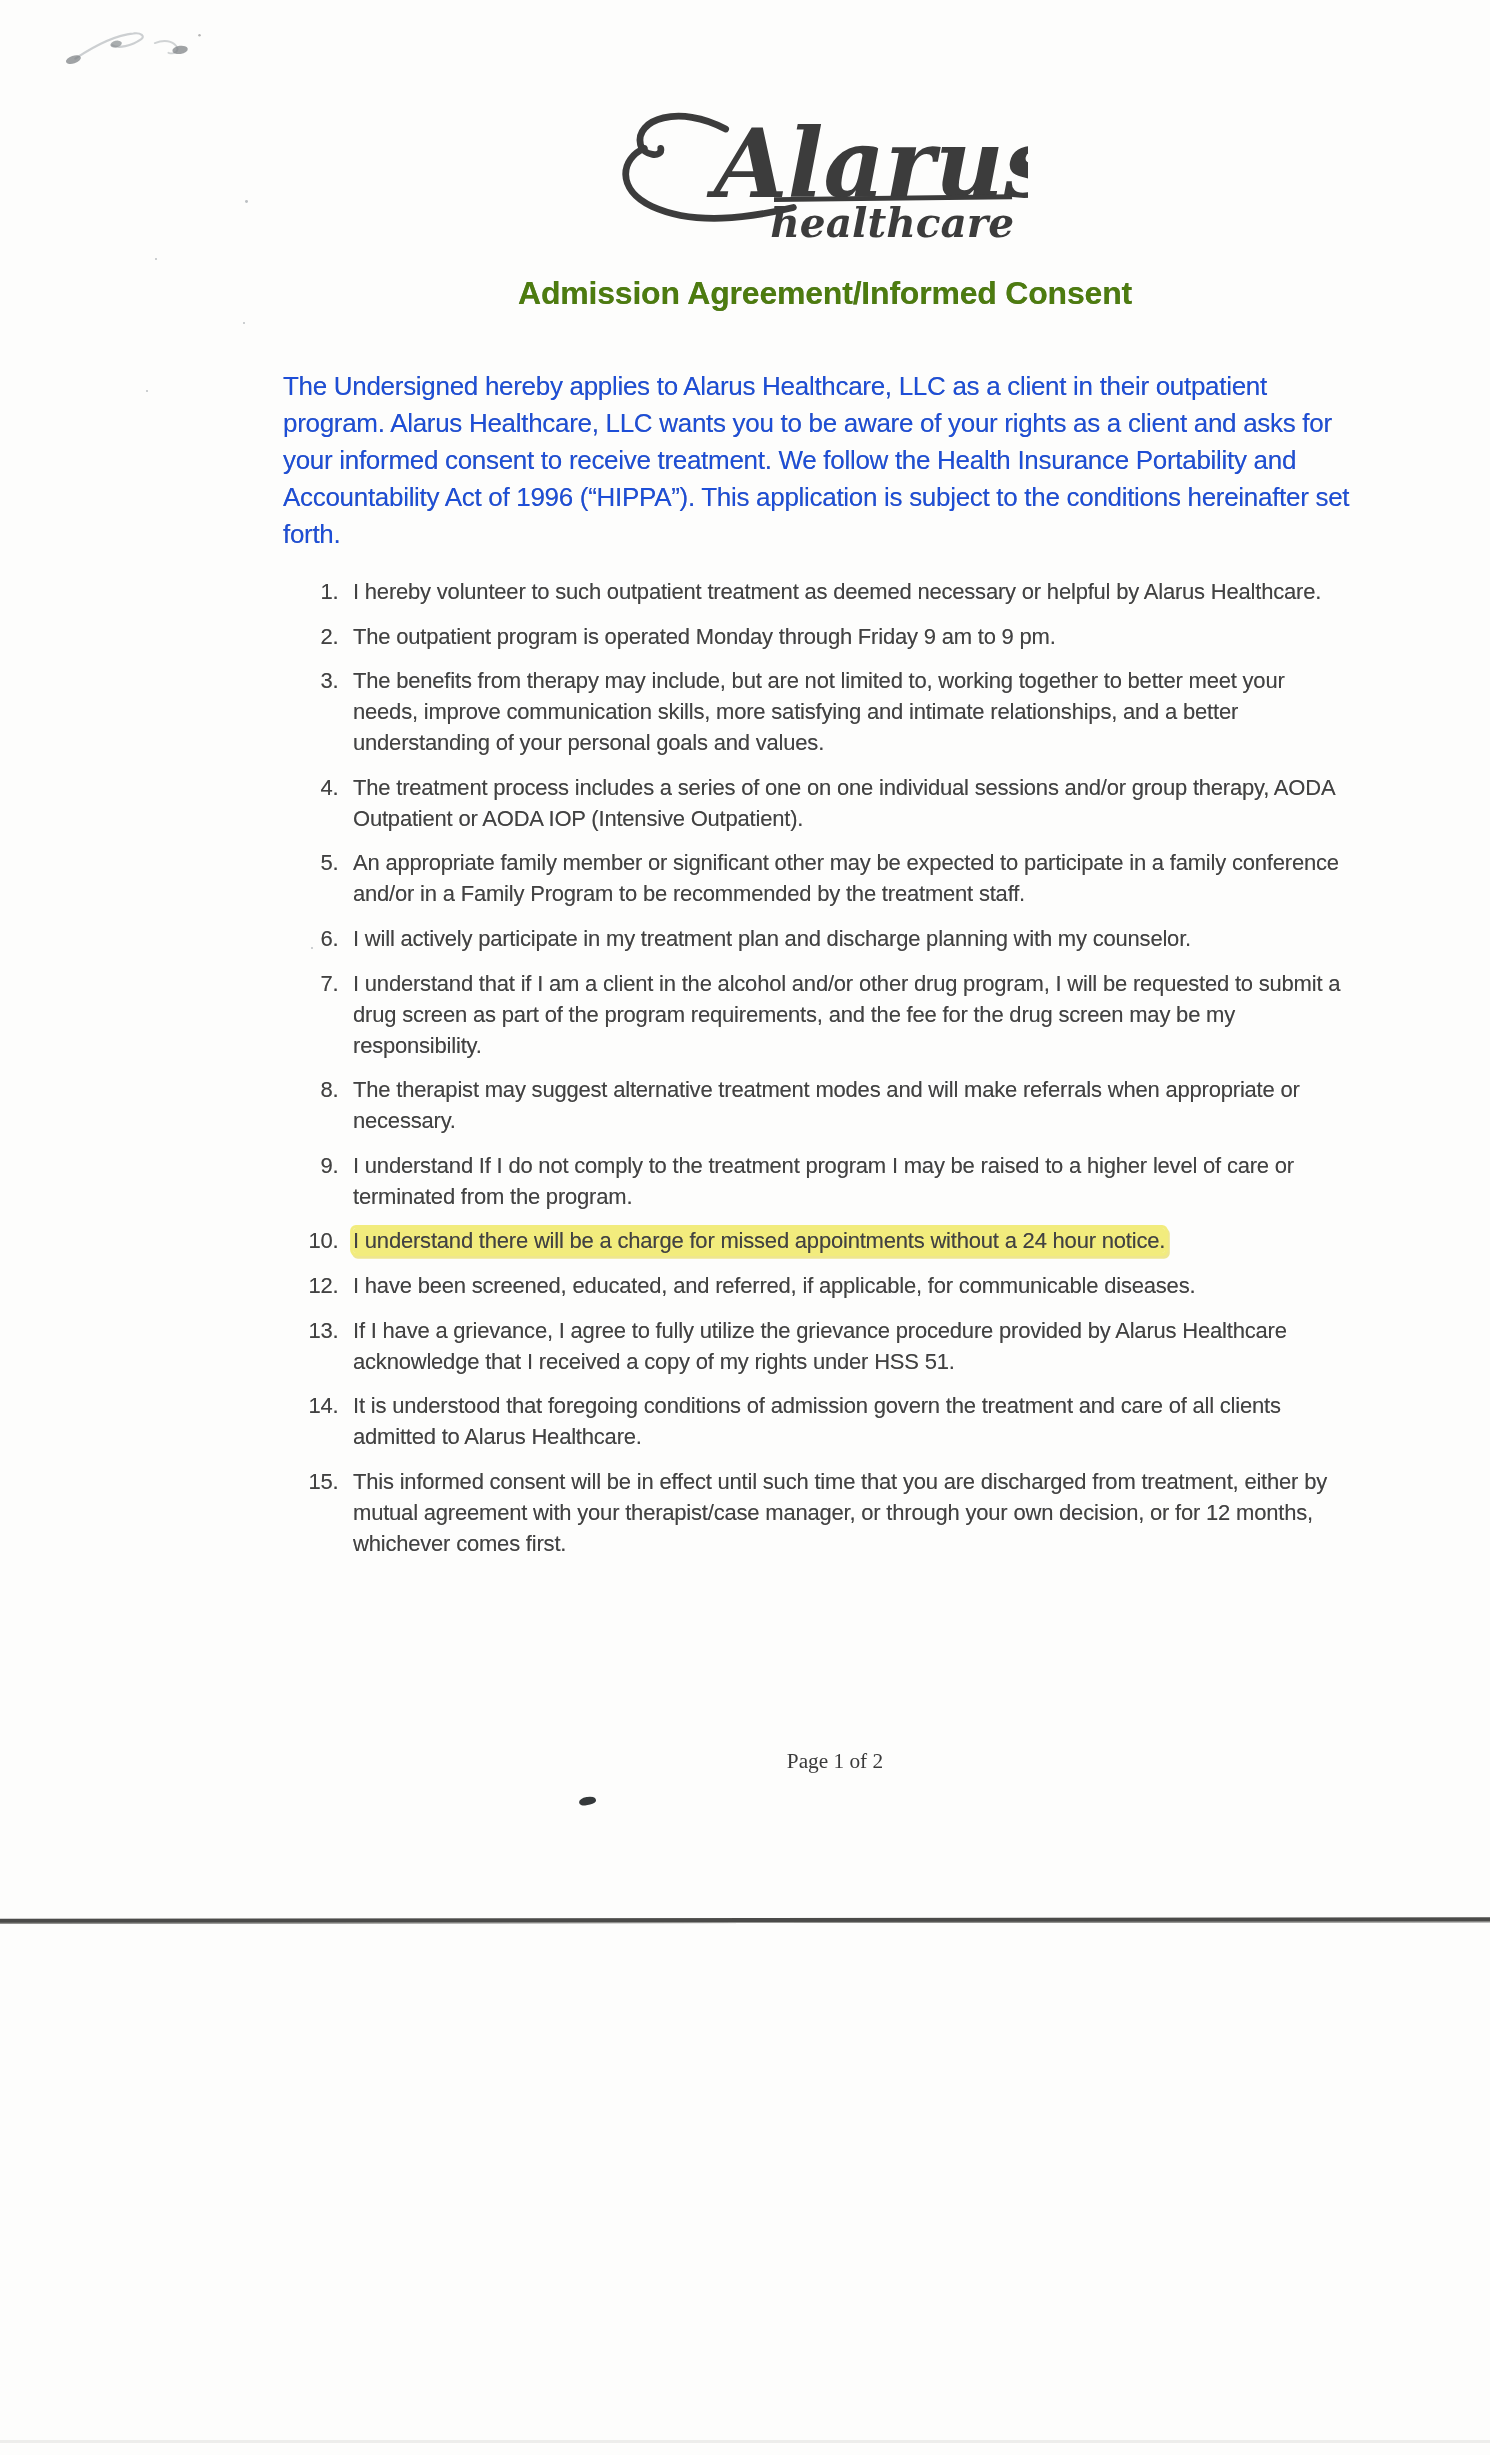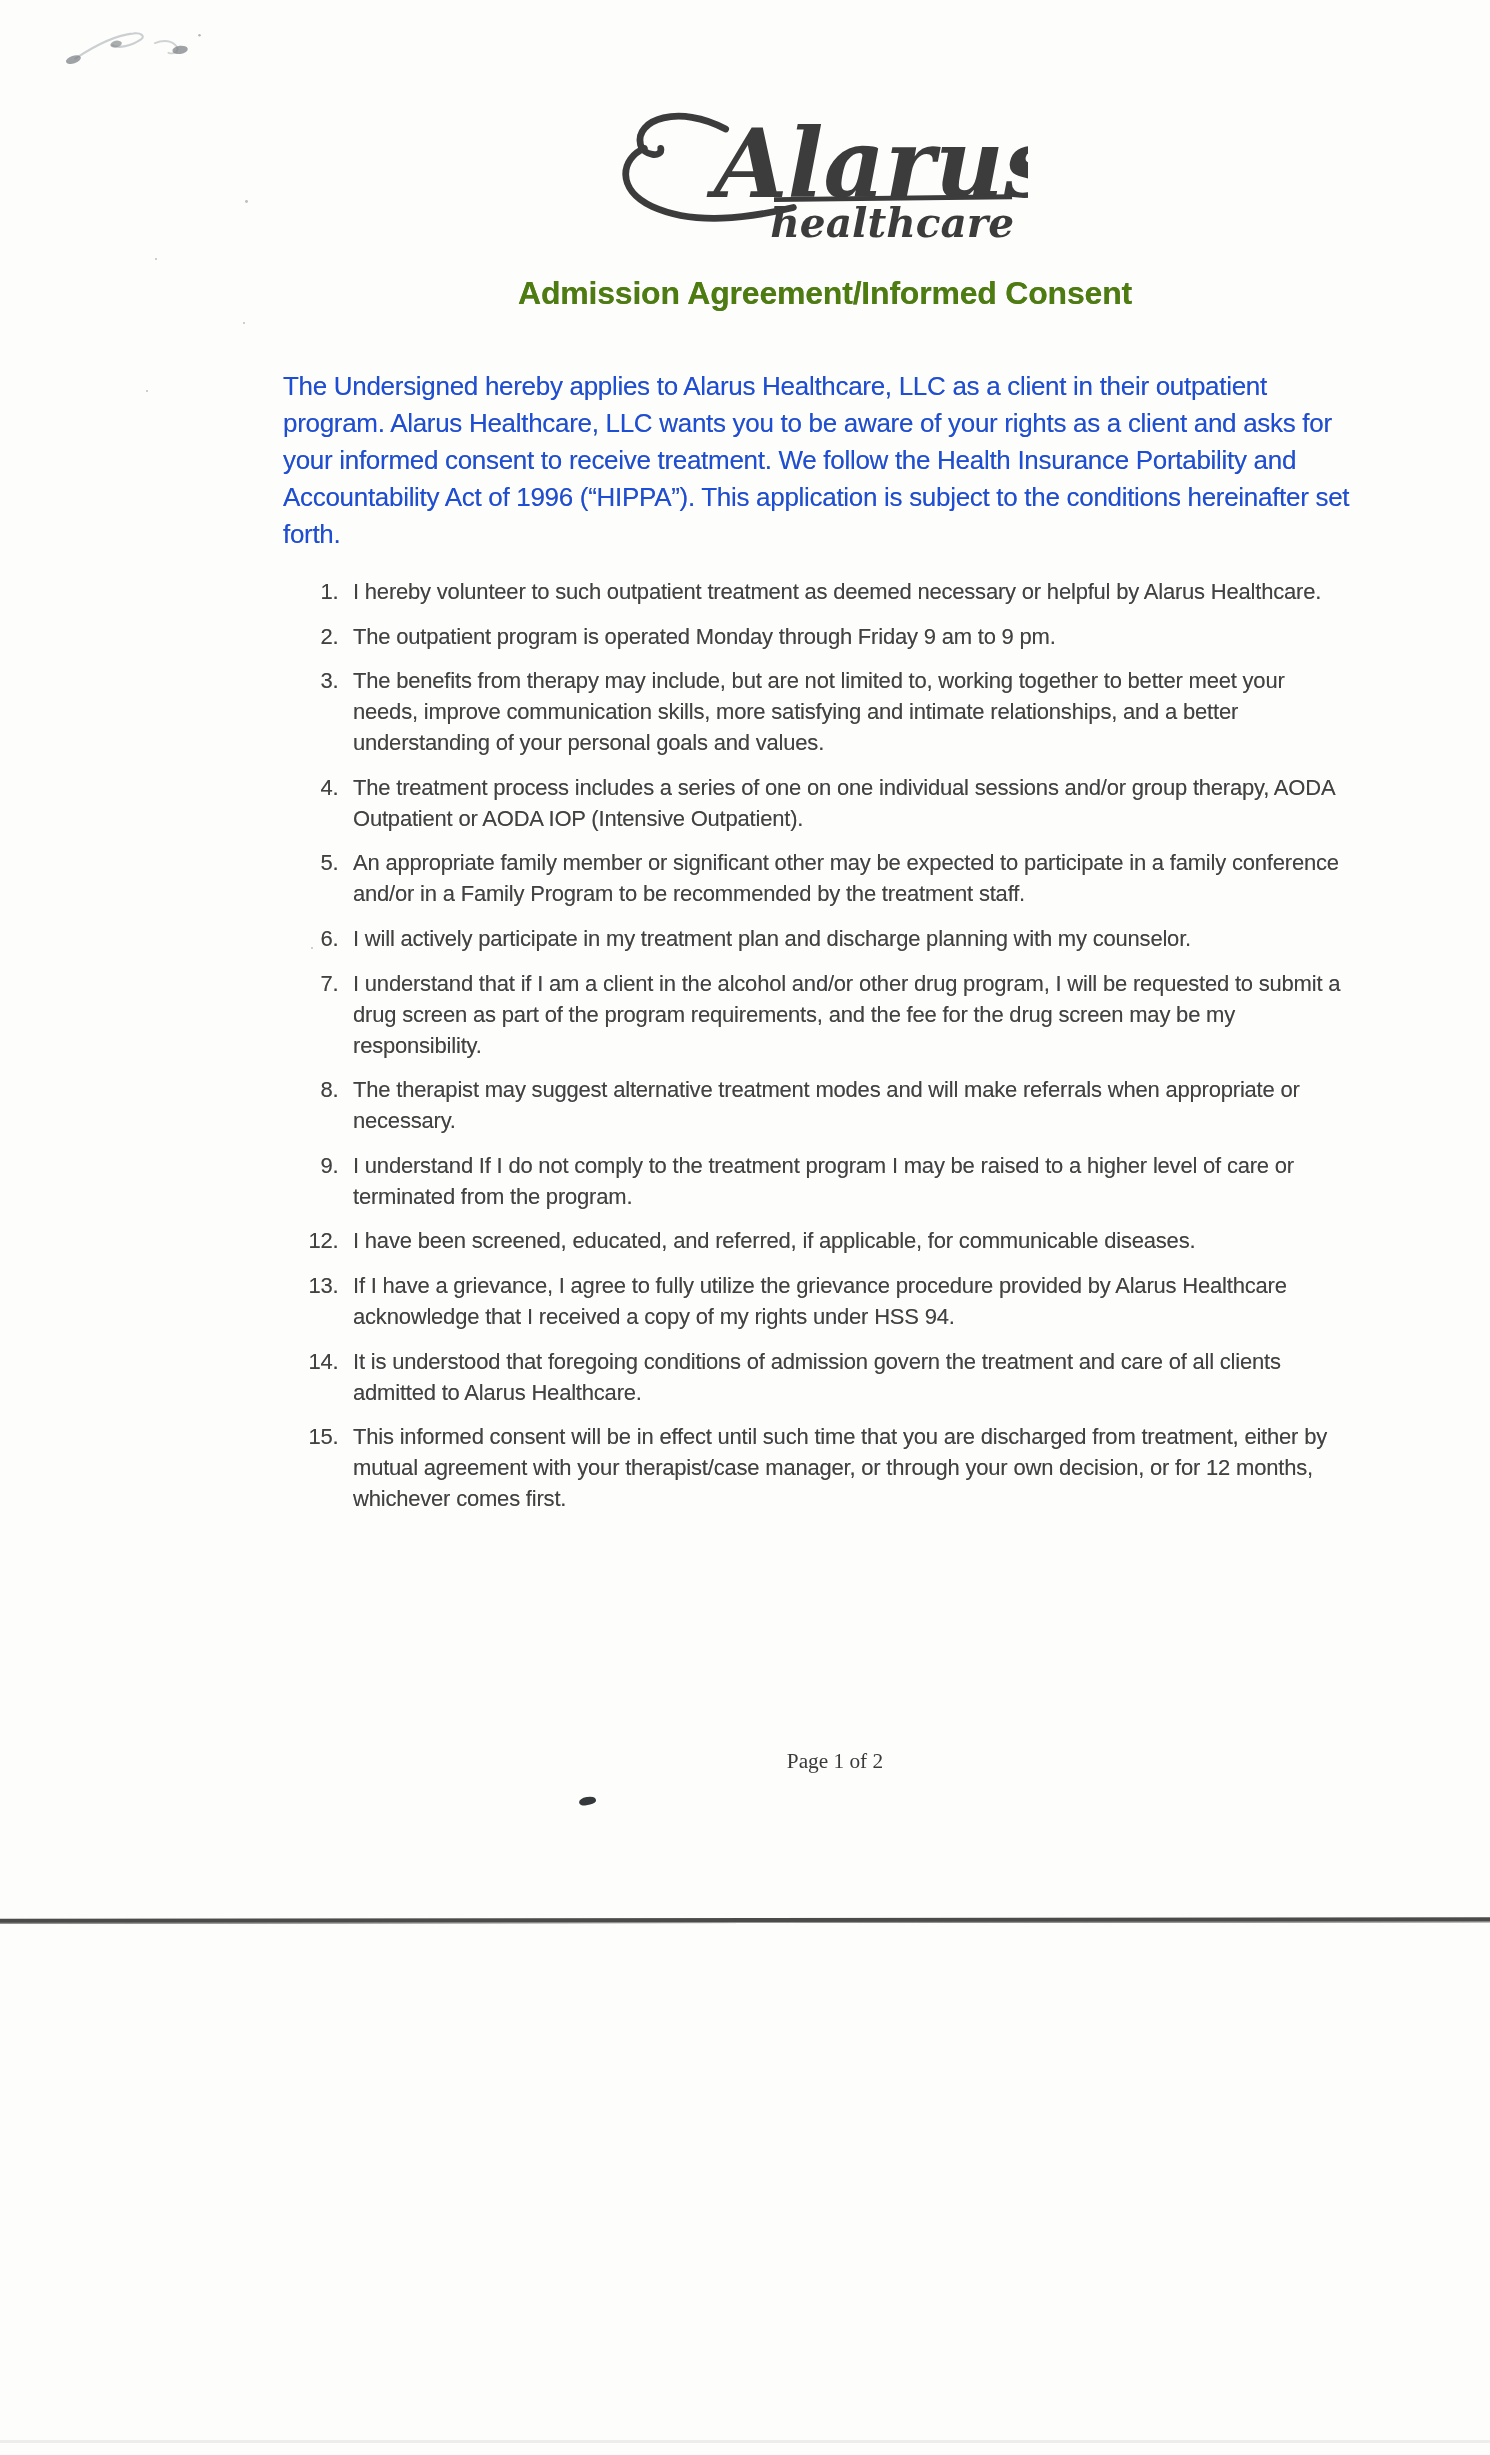--- a/index.html
+++ b/index.html
@@ -219,26 +219,30 @@
     </div>
     <div class="clause">
       <span class="num">8.</span>
       <span class="txt">The therapist may suggest alternative treatment modes and will make referrals when appropriate or necessary.</span>
     </div>
     <div class="clause">
       <span class="num">9.</span>
       <span class="txt">I understand If I do not comply to the treatment program I may be raised to a higher level of care or terminated from the program.</span>
     </div>
     <div class="clause">
+      <span class="num">10.</span>
+      <span class="txt"><span class="hl">I understand there will be a charge for missed appointments without a 24 hour notice.</span></span>
+    </div>
+    <div class="clause">
       <span class="num">12.</span>
       <span class="txt">I have been screened, educated, and referred, if applicable, for communicable diseases.</span>
     </div>
     <div class="clause">
       <span class="num">13.</span>
-      <span class="txt">If I have a grievance, I agree to fully utilize the grievance procedure provided by Alarus Healthcare acknowledge that I received a copy of my rights under HSS 94.</span>
+      <span class="txt">If I have a grievance, I agree to fully utilize the grievance procedure provided by Alarus Healthcare acknowledge that I received a copy of my rights under HSS 51.</span>
     </div>
     <div class="clause">
       <span class="num">14.</span>
       <span class="txt">It is understood that foregoing conditions of admission govern the treatment and care of all clients admitted to Alarus Healthcare.</span>
     </div>
     <div class="clause">
       <span class="num">15.</span>
       <span class="txt">This informed consent will be in effect until such time that you are discharged from treatment, either by mutual agreement with your therapist/case manager, or through your own decision, or for 12 months, whichever comes first.</span>
     </div>
   </div>

